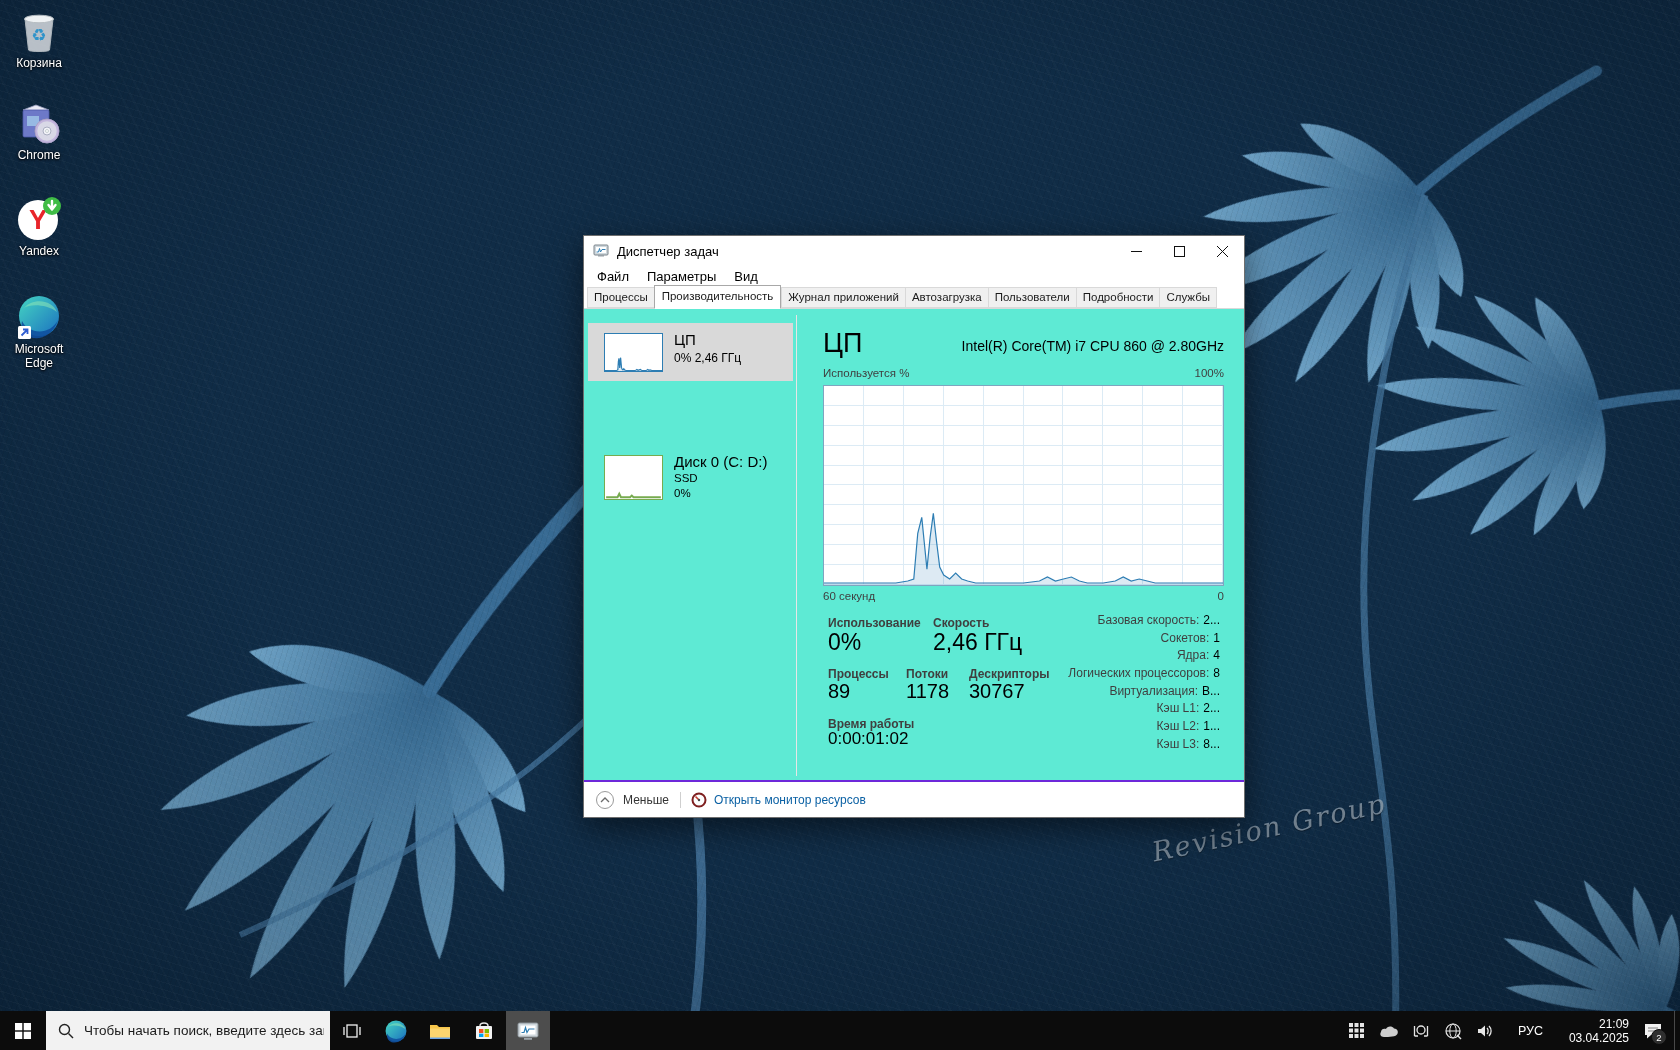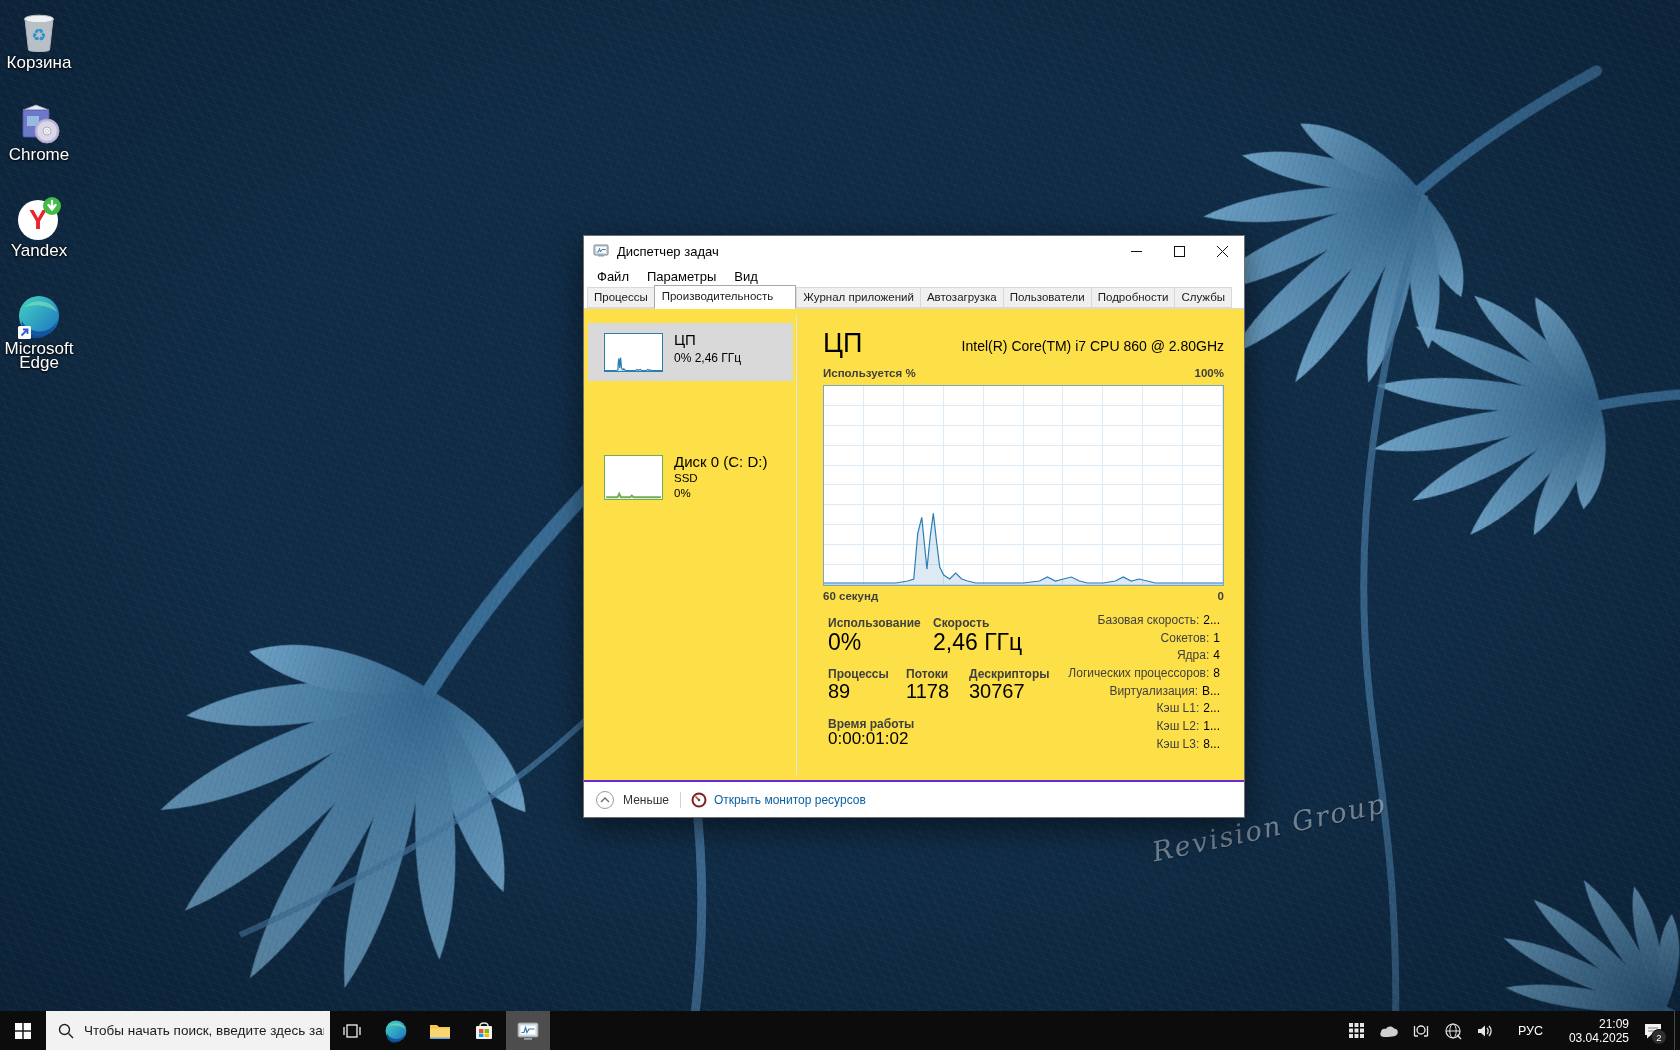--- a/index.html
+++ b/index.html
@@ -14,54 +14,54 @@
   .noise{position:absolute;inset:0;pointer-events:none;z-index:3;
     background-image:
       repeating-linear-gradient(17deg, rgba(255,255,255,.022) 0 1px, transparent 1px 7px),
       repeating-linear-gradient(107deg, rgba(0,0,0,.055) 0 1px, transparent 1px 5px),
       repeating-linear-gradient(63deg, rgba(255,255,255,.016) 0 2px, transparent 2px 9px),
       radial-gradient(1400px 900px at 50% 45%, transparent 45%, rgba(4,16,28,.5) 100%);}
   .leaves{position:absolute;inset:0;z-index:1;}
   
   .dicon{position:absolute;left:2px;width:74px;text-align:center;cursor:default;z-index:4;}
   .dicon-gfx{width:46px;height:46px;margin:0 auto;position:relative;}
-  .dicon-label{margin-top:2px;font-size:17px;color:#fff;line-height:14px;
+  .dicon-label{margin-top:2px;font-size:12px;color:#fff;line-height:14px;
     text-shadow:0 1px 2px rgba(0,0,0,.95),0 0 3px rgba(0,0,0,.7);}
   
   #tm{position:absolute;left:583px;top:235px;width:662px;height:583px;background:#fff;z-index:5;
       border:1px solid #6e6e6e;box-shadow:0 10px 30px rgba(0,0,0,.5);box-sizing:border-box;font-size:12px;color:#000;}
   #titlebar{position:absolute;left:0;top:0;right:0;height:30px;display:flex;align-items:center;background:#fff;}
   #titlebar .appico{width:16px;height:16px;margin-left:9px;}
   #titlebar .ttl{margin-left:8px;font-size:13px;}
   .caption-btns{position:absolute;right:0;top:0;height:30px;display:flex;}
   .cap{width:43px;height:30px;display:flex;align-items:center;justify-content:center;}
   #menubar{position:absolute;left:0;top:30px;right:0;height:20px;display:flex;align-items:center;padding-left:4px;font-size:13px;}
   .mitem{padding:0 9px;height:100%;display:flex;align-items:center;}
   #tabstrip{position:absolute;left:0;top:50px;right:0;height:23px;display:flex;align-items:flex-end;padding-left:3px;
     border-bottom:1px solid #d9d9d9;box-sizing:border-box;}
   .tab{font-size:11.5px;background:#f0f0f0;border:1px solid #d9d9d9;border-right:none;
     padding:3px 6px 4px 6px;white-space:nowrap;color:#1a1a1a;}
   .tab:last-child{border-right:1px solid #d9d9d9;}
   .tab.active{background:#fff;border:1px solid #a8a8a8;position:relative;top:1px;z-index:2;
-    padding:4px 22px 6px 7px;margin-top:-3px;border-bottom:1px solid #fff;}
-  #content{position:absolute;left:0;top:73px;right:0;bottom:35px;background:#fde047;}
+    padding:4px 7px 6px 7px;margin-top:-3px;border-bottom:1px solid #fff;}
+  #content{position:absolute;left:0;top:73px;right:0;bottom:35px;background:#5eead4;}
   .vdiv{position:absolute;left:212px;top:6px;bottom:6px;width:1px;background:#e6e6e6;}
   
   .sb-item{position:absolute;left:4px;width:205px;cursor:default;}
   .sb-item.sel{background:var(--selection-bg);}
   .sb-thumb{position:absolute;left:16px;background:#fff;box-sizing:border-box;}
   .sb-thumb svg{display:block;width:100%;height:100%;}
   .sb-title{position:absolute;left:86px;font-size:15px;white-space:nowrap;}
   .sb-sub{position:absolute;left:86px;font-size:12px;white-space:nowrap;color:#000;}
   
   #main{position:absolute;left:239px;top:0;width:401px;height:100%;}
   #cpu-head{position:absolute;left:0;right:0;top:12px;height:36px;display:flex;align-items:flex-end;justify-content:space-between;}
   #cpu-head .big{font-size:27px;line-height:28px;}
   #cpu-head .chip{font-size:14px;padding-bottom:3px;}
-  .axisrow{position:absolute;left:0;right:0;display:flex;justify-content:space-between;font-size:11.5px;color:#3f3f3f;font-weight:bold;}
+  .axisrow{position:absolute;left:0;right:0;display:flex;justify-content:space-between;font-size:11.5px;color:#3f3f3f;}
   #graphbox{position:absolute;left:0;right:0;top:76px;height:201px;border:1px solid #7fa5bf;box-sizing:border-box;background:#fff;
     background-image:
       repeating-linear-gradient(to right, transparent 0, transparent calc(10% - 1px), #dcebf5 calc(10% - 1px), #dcebf5 10%),
       repeating-linear-gradient(to bottom, transparent 0, transparent calc(10% - 1px), #dcebf5 calc(10% - 1px), #dcebf5 10%);}
   #graphbox svg{position:absolute;inset:0;width:100%;height:100%;}
   .cpu-line{stroke:var(--cpu-accent);fill:none;stroke-width:1.2;vector-effect:non-scaling-stroke;}
   .cpu-area{fill:var(--cpu-accent);fill-opacity:.16;stroke:none;}
   .stat-lbl{position:absolute;font-size:12px;color:#3f3f3f;white-space:nowrap;font-weight:bold;}
   .stat-val{position:absolute;color:#000;white-space:nowrap;}
   #details{position:absolute;left:231px;top:304px;width:166px;}

